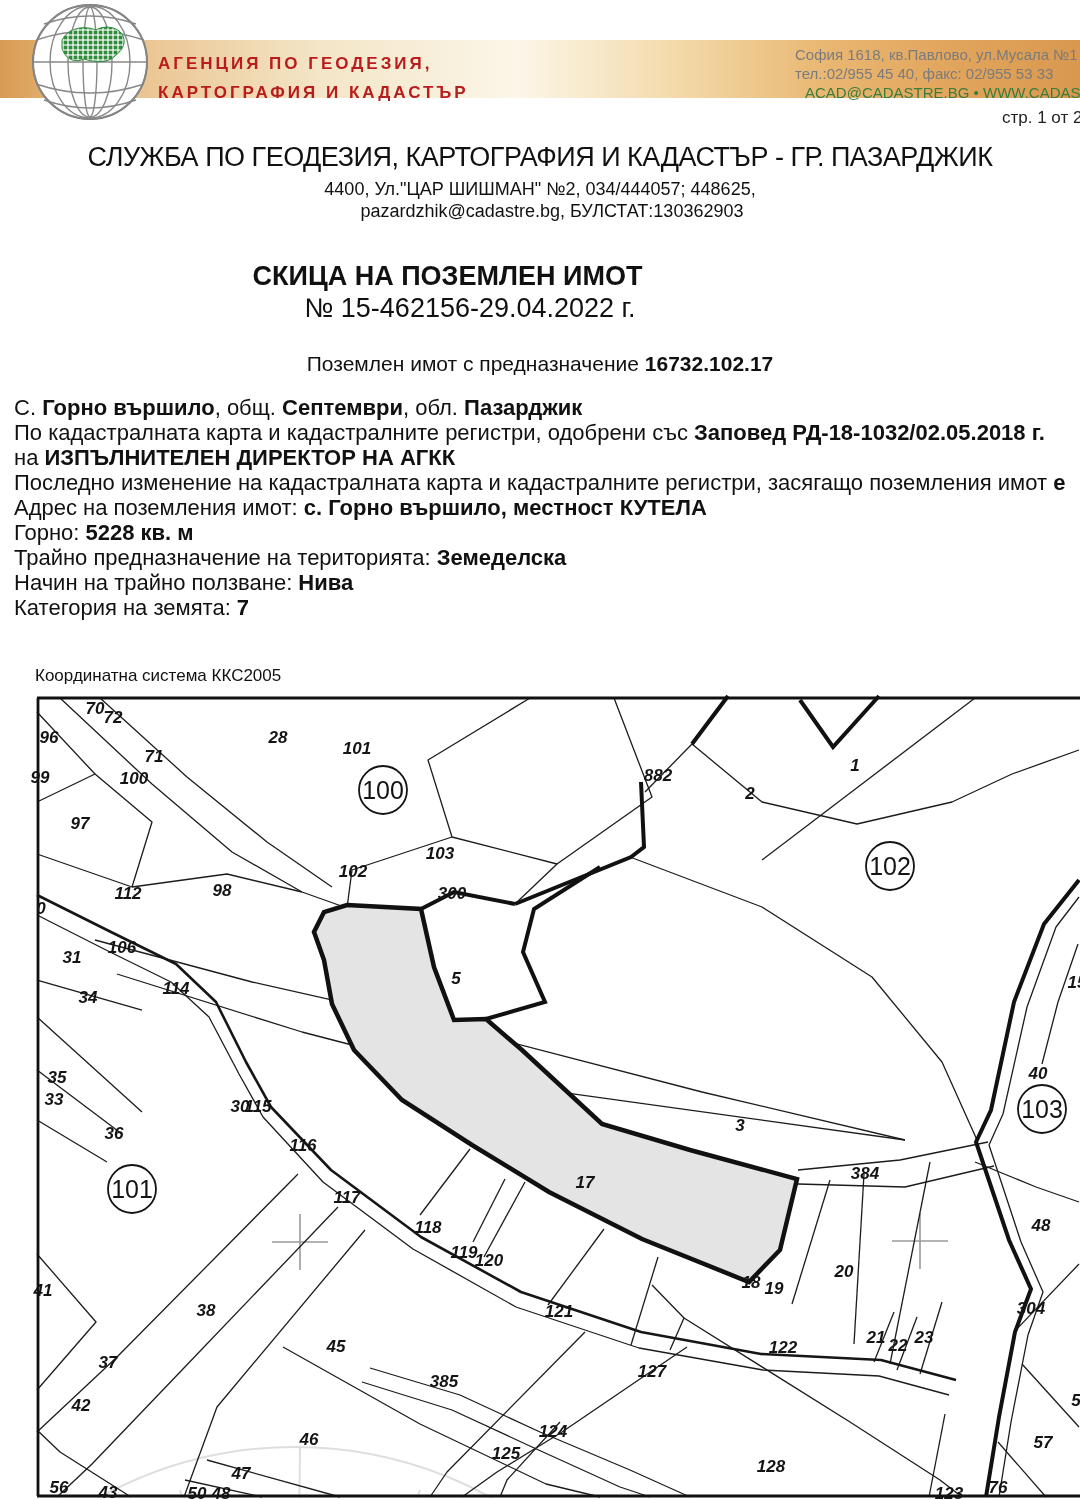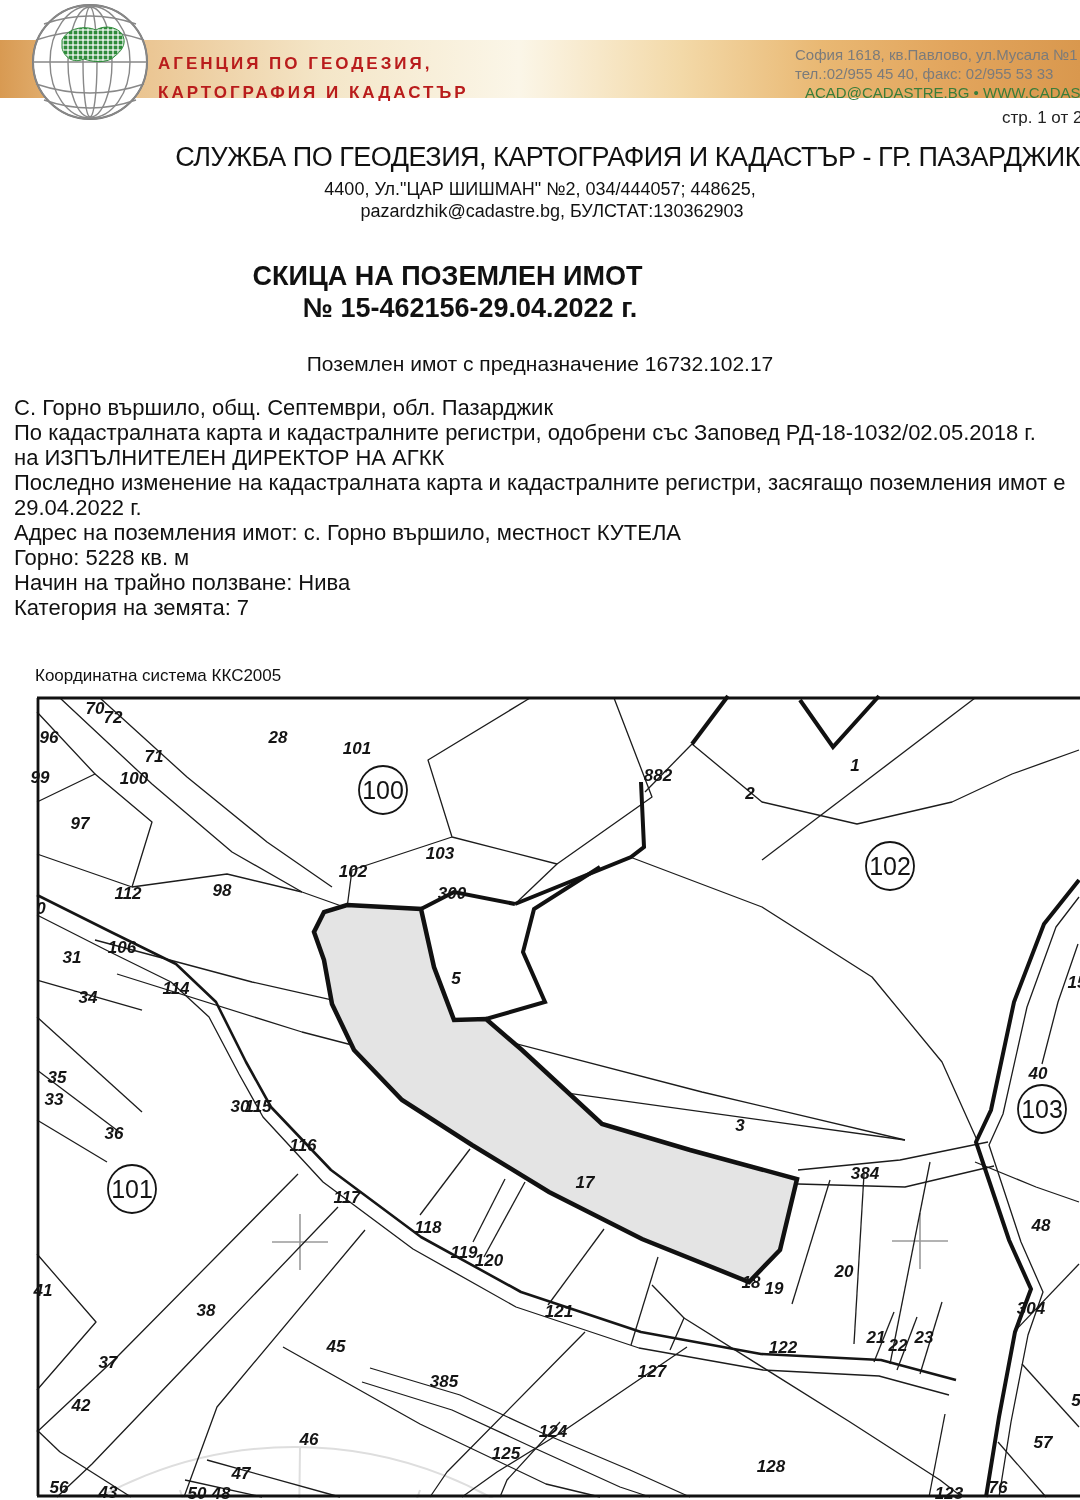--- a/index.html
+++ b/index.html
@@ -6,29 +6,29 @@
   body{width:1080px;height:1500px;overflow:hidden;background:#fff;position:relative;
        font-family:"Liberation Sans",sans-serif;color:#111}
   .abs{position:absolute}
   .banner{left:0;top:40px;width:1080px;height:58px;
     background:linear-gradient(90deg,#d89a52 0%,#e7b97e 7%,#f4e6c8 30%,#fbf6e8 48%,#f3d9a8 63%,#e9b873 76%,#e2a55d 88%,#d9984e 100%)}
   .logo{left:28px;top:0;width:124px;height:124px}
   .agency{left:158px;top:49px;font-weight:bold;font-size:17px;letter-spacing:3px;color:#b91c1c;line-height:29px;white-space:nowrap}
   .contact{left:795px;top:45px;font-size:15px;line-height:19px;color:#7b7b7b;white-space:nowrap}
   .contact .green{color:#3a7d3a;padding-left:10px}
   .pagenum{left:1002px;top:108px;font-size:17px;color:#222;white-space:nowrap}
-  .office-title{left:0;top:142px;width:1080px;text-align:right;font-size:27px;letter-spacing:-0.5px;white-space:nowrap}
+  .office-title{left:0;top:142px;width:1080px;text-align:center;font-size:27px;letter-spacing:-0.5px;white-space:nowrap}
   .office-addr{left:0;top:179px;width:1080px;text-align:center;font-size:18px}
   .office-mail{left:12px;top:201px;width:1080px;text-align:center;font-size:18px}
   .doc-title{left:0;top:261px;width:895px;text-align:center;font-size:27px;font-weight:bold}
-  .doc-num{left:0;top:293px;width:940px;text-align:center;font-size:27px;font-weight:bold}
+  .doc-num{left:0;top:293px;width:940px;text-align:center;font-size:27px;font-weight:normal}
   .idline{left:0;top:352px;width:1080px;text-align:center;font-size:21px}
   .plines{left:14px;top:395px;width:1057px;font-size:22px;line-height:25px;overflow:hidden}
   .pline{white-space:nowrap}
-  .b{font-weight:normal}
+  .b{font-weight:bold}
   .coordsys{left:35px;top:666px;font-size:17px}
   .mapsvg{left:0;top:0;width:1080px;height:1500px}
   .mlab{font-family:"Liberation Sans",sans-serif;font-style:italic;font-weight:bold;font-size:17px;fill:#141414;text-anchor:middle}
   .clab{font-family:"Liberation Sans",sans-serif;font-size:25px;fill:#141414;text-anchor:middle}
 </style>
 </head>
 <body>
 
 <div class="abs banner"></div>
 
@@ -72,23 +72,23 @@
 
 <div class="abs idline" id="id-line">
     <div class="pline"><span>Поземлен имот с предназначение </span><span class="b">16732.102.17</span></div>
   </div>
 
 <div class="abs plines" id="prop-lines">
     <div class="pline"><span>С. </span><span class="b">Горно вършило</span><span>, общ. </span><span class="b">Септември</span><span>, обл. </span><span class="b">Пазарджик</span></div>
     <div class="pline"><span>По кадастралната карта и кадастралните регистри, одобрени със </span><span class="b">Заповед РД-18-1032/02.05.2018 г.</span></div>
     <div class="pline"><span>на </span><span class="b">ИЗПЪЛНИТЕЛЕН ДИРЕКТОР НА АГКК</span></div>
     <div class="pline"><span>Последно изменение на кадастралната карта и кадастралните регистри, засягащо поземления имот </span><span class="b">е от</span></div>
-    <div class="pline"><span class="b">29.04.2022 г.</span></div>
     <div class="pline"><span>Адрес на поземления имот: </span><span class="b">с. Горно вършило, местност КУТЕЛА</span></div>
     <div class="pline"><span>Горно: </span><span class="b">5228 кв. м</span></div>
+    <div class="pline"><span>Трайно предназначение на територията: </span><span class="b">Земеделска</span></div>
     <div class="pline"><span>Начин на трайно ползване: </span><span class="b">Нива</span></div>
     <div class="pline"><span>Категория на земята: </span><span class="b">7</span></div>
   </div>
 
 <div class="abs coordsys">Координатна система ККС2005</div>
 
 <svg class="abs mapsvg" viewBox="0 0 1080 1500">
   <defs>
     <clipPath id="mapClip">
         <rect x="36" y="696" width="1044" height="802"></rect>

